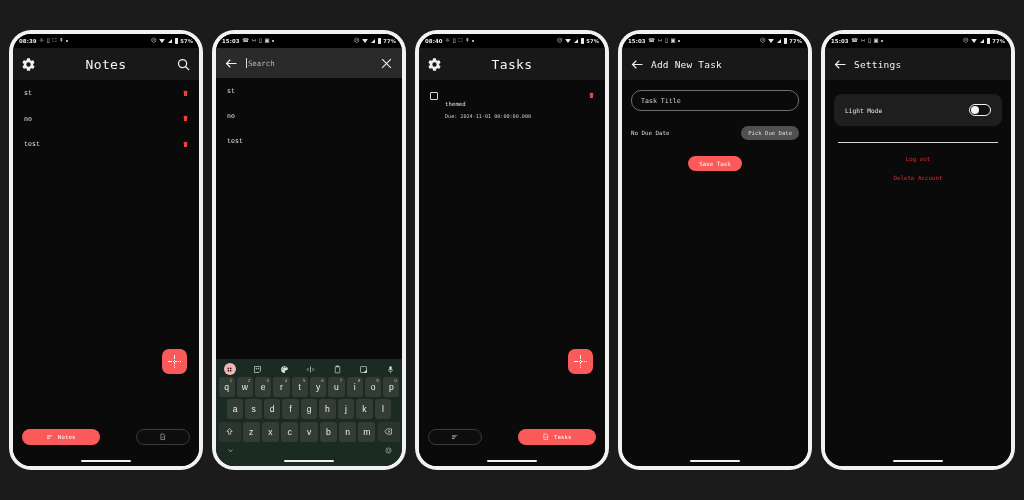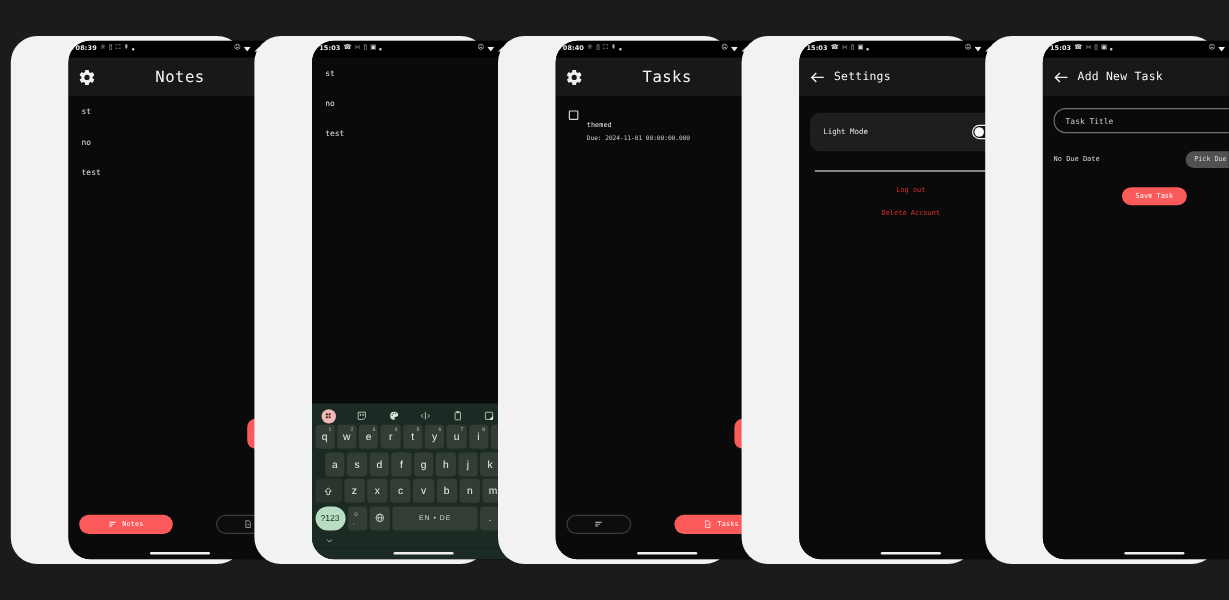--- a/index.html
+++ b/index.html
@@ -34,21 +34,20 @@
   }
   .screen {
     width: 100%;
     height: 100%;
     border-radius: 18px;
     background: #000000;
     overflow: hidden;
     position: relative;
     display: flex;
     flex-direction: column;
-    margin-left: 44px;
   }
 
   
   .statusbar {
     height: 14px;
     flex: 0 0 14px;
     display: flex;
     align-items: center;
     justify-content: space-between;
     padding: 0 6px;
@@ -458,20 +457,38 @@
         </div>
         <div class="sb-right">
           <span class="sb-ic">☹</span>
           <span class="ic-wifi"></span>
           <span class="ic-sig"></span>
           <span class="ic-batt"></span>
           <span class="sb-batt">77%</span>
         </div>
       </div>
 
+      <div class="searchbar">
+        <span class="iconbtn">
+          <svg viewBox="0 0 24 24" fill="none" stroke="currentColor" stroke-width="1.9">
+              <line x1="20" y1="12" x2="4" y2="12"></line>
+              <polyline points="10,6 4,12 10,18"></polyline>
+            </svg>
+        </span>
+        <span class="searchfield">
+          <span class="caret"></span>
+          <span>Search</span>
+        </span>
+        <span class="iconbtn">
+          <svg viewBox="0 0 24 24" fill="none" stroke="currentColor" stroke-width="1.8">
+              <line x1="5" y1="5" x2="19" y2="19"></line>
+              <line x1="19" y1="5" x2="5" y2="19"></line>
+            </svg>
+        </span>
+      </div>
 
       <div class="body">
         <div class="note-row">
           <span class="note-title">st</span>
         </div>
         <div class="note-row">
           <span class="note-title">no</span>
         </div>
         <div class="note-row">
           <span class="note-title">test</span>
@@ -600,42 +617,20 @@
           <span class="key">m</span>
           <span class="key mod">
             <svg viewBox="0 0 24 24" fill="none" stroke="currentColor" stroke-width="1.7">
                 <path d="M8 5h12v14H8L2 12z"></path>
                 <line x1="11" y1="9" x2="16" y2="15"></line>
                 <line x1="16" y1="9" x2="11" y2="15"></line>
               </svg>
           </span>
         </div>
 
-        <div class="kb-row">
-          <span class="key sym">?123</span>
-          <span class="key tiny">
-            <span class="sup2">☺</span>
-            <span class="sub">,</span>
-          </span>
-          <span class="key globe">
-            <svg viewBox="0 0 24 24" fill="none" stroke="currentColor" stroke-width="1.6">
-                <circle cx="12" cy="12" r="8.5"></circle>
-                <ellipse cx="12" cy="12" rx="4" ry="8.5"></ellipse>
-                <line x1="3.5" y1="12" x2="20.5" y2="12"></line>
-              </svg>
-          </span>
-          <span class="key space">EN • DE</span>
-          <span class="key period">.</span>
-          <span class="key enter">
-            <svg viewBox="0 0 24 24" fill="none" stroke="currentColor" stroke-width="2.2">
-                <circle cx="10.5" cy="10.5" r="6.5"></circle>
-                <line x1="15.5" y1="15.5" x2="21" y2="21"></line>
-              </svg>
-          </span>
-        </div>
 
         <div class="kb-foot">
           <span class="g">
             <svg viewBox="0 0 24 24" fill="none" stroke="currentColor" stroke-width="2.4">
                 <polyline points="5,9 12,16 19,9"></polyline>
               </svg>
           </span>
           <span class="g">
             <svg viewBox="0 0 24 24" fill="none" stroke="currentColor" stroke-width="1.8">
                 <circle cx="12" cy="12" r="9"></circle>
@@ -767,72 +762,20 @@
         </div>
       </div>
 
       <div class="appbar">
         <span class="iconbtn">
           <svg viewBox="0 0 24 24" fill="none" stroke="currentColor" stroke-width="1.9">
               <line x1="20" y1="12" x2="4" y2="12"></line>
               <polyline points="10,6 4,12 10,18"></polyline>
             </svg>
         </span>
-        <span class="appbar-title sm">Settings</span>
-      </div>
-
-      <div class="body">
-        <div class="settings">
-          <div class="card">
-            <span class="card-label">Light Mode</span>
-            <span class="switch">
-              <span class="knob"></span>
-            </span>
-          </div>
-          <div class="divider"></div>
-          <div class="dangerlink">Log out</div>
-          <div class="dangerlink">Delete Account</div>
-        </div>
-      </div>
-
-      <div class="homebar">
-        <span class="bar"></span>
-      </div>
-
-    </div>
-  </div>
-
-  <div class="phone">
-    <div class="screen">
-
-      <div class="statusbar">
-        <div class="sb-left">
-          <span class="sb-clock">15:03</span>
-          <span class="sb-ic">☎</span>
-          <span class="sb-ic">∺</span>
-          <span class="sb-ic">▯</span>
-          <span class="sb-ic">▣</span>
-          <span class="sb-dot"></span>
-        </div>
-        <div class="sb-right">
-          <span class="sb-ic">☹</span>
-          <span class="ic-wifi"></span>
-          <span class="ic-sig"></span>
-          <span class="ic-batt"></span>
-          <span class="sb-batt">77%</span>
-        </div>
-      </div>
-
-      <div class="appbar">
-        <span class="iconbtn">
-          <svg viewBox="0 0 24 24" fill="none" stroke="currentColor" stroke-width="1.9">
-              <line x1="20" y1="12" x2="4" y2="12"></line>
-              <polyline points="10,6 4,12 10,18"></polyline>
-            </svg>
-        </span>
         <span class="appbar-title sm">Add New Task</span>
       </div>
 
       <div class="body">
         <div class="form">
           <div class="textfield">
             <span>Task Title</span>
           </div>
           <div class="duerow">
             <span class="duetext">No Due Date</span>
@@ -844,13 +787,65 @@
         </div>
       </div>
 
       <div class="homebar">
         <span class="bar"></span>
       </div>
 
     </div>
   </div>
 
+  <div class="phone">
+    <div class="screen">
+
+      <div class="statusbar">
+        <div class="sb-left">
+          <span class="sb-clock">15:03</span>
+          <span class="sb-ic">☎</span>
+          <span class="sb-ic">∺</span>
+          <span class="sb-ic">▯</span>
+          <span class="sb-ic">▣</span>
+          <span class="sb-dot"></span>
+        </div>
+        <div class="sb-right">
+          <span class="sb-ic">☹</span>
+          <span class="ic-wifi"></span>
+          <span class="ic-sig"></span>
+          <span class="ic-batt"></span>
+          <span class="sb-batt">77%</span>
+        </div>
+      </div>
+
+      <div class="appbar">
+        <span class="iconbtn">
+          <svg viewBox="0 0 24 24" fill="none" stroke="currentColor" stroke-width="1.9">
+              <line x1="20" y1="12" x2="4" y2="12"></line>
+              <polyline points="10,6 4,12 10,18"></polyline>
+            </svg>
+        </span>
+        <span class="appbar-title sm">Settings</span>
+      </div>
+
+      <div class="body">
+        <div class="settings">
+          <div class="card">
+            <span class="card-label">Light Mode</span>
+            <span class="switch">
+              <span class="knob"></span>
+            </span>
+          </div>
+          <div class="divider"></div>
+          <div class="dangerlink">Log out</div>
+          <div class="dangerlink">Delete Account</div>
+        </div>
+      </div>
+
+      <div class="homebar">
+        <span class="bar"></span>
+      </div>
+
+    </div>
+  </div>
+
 </div>
 
 </body></html>

